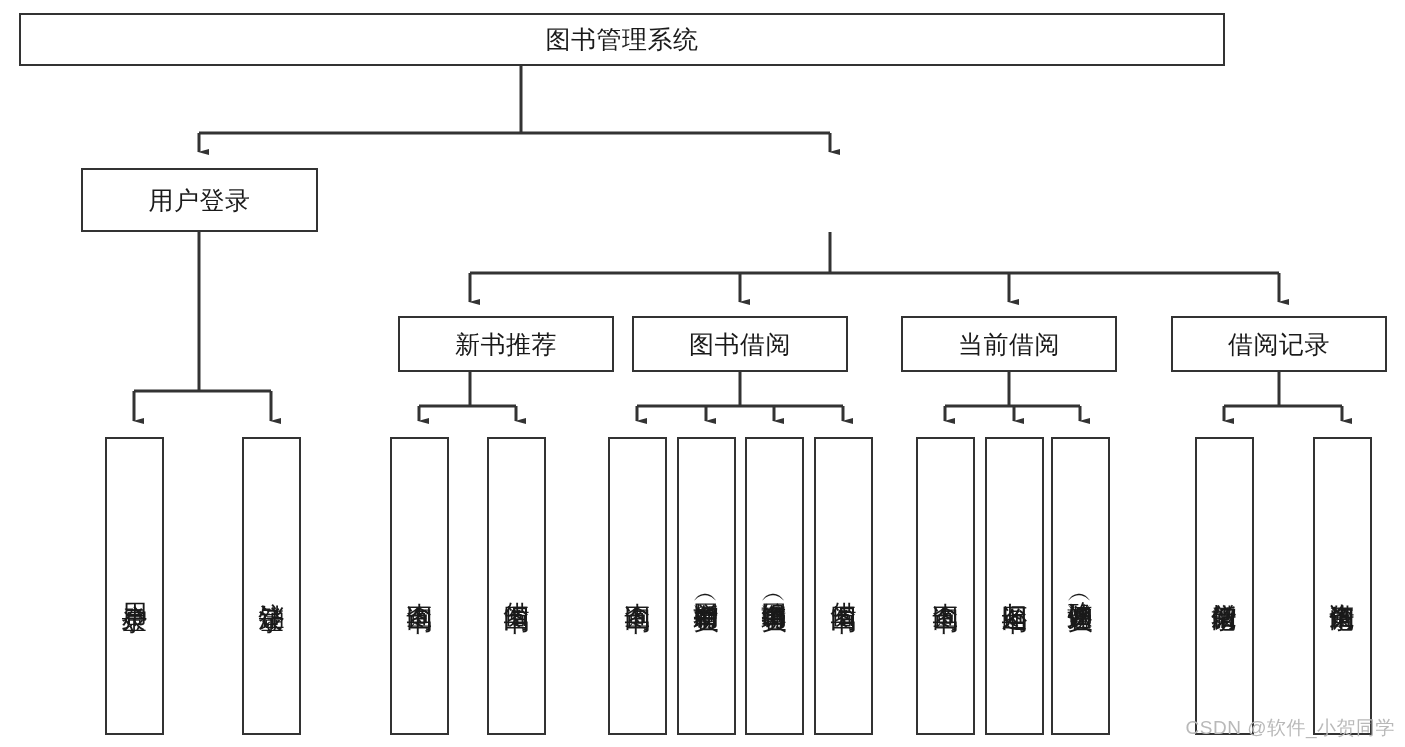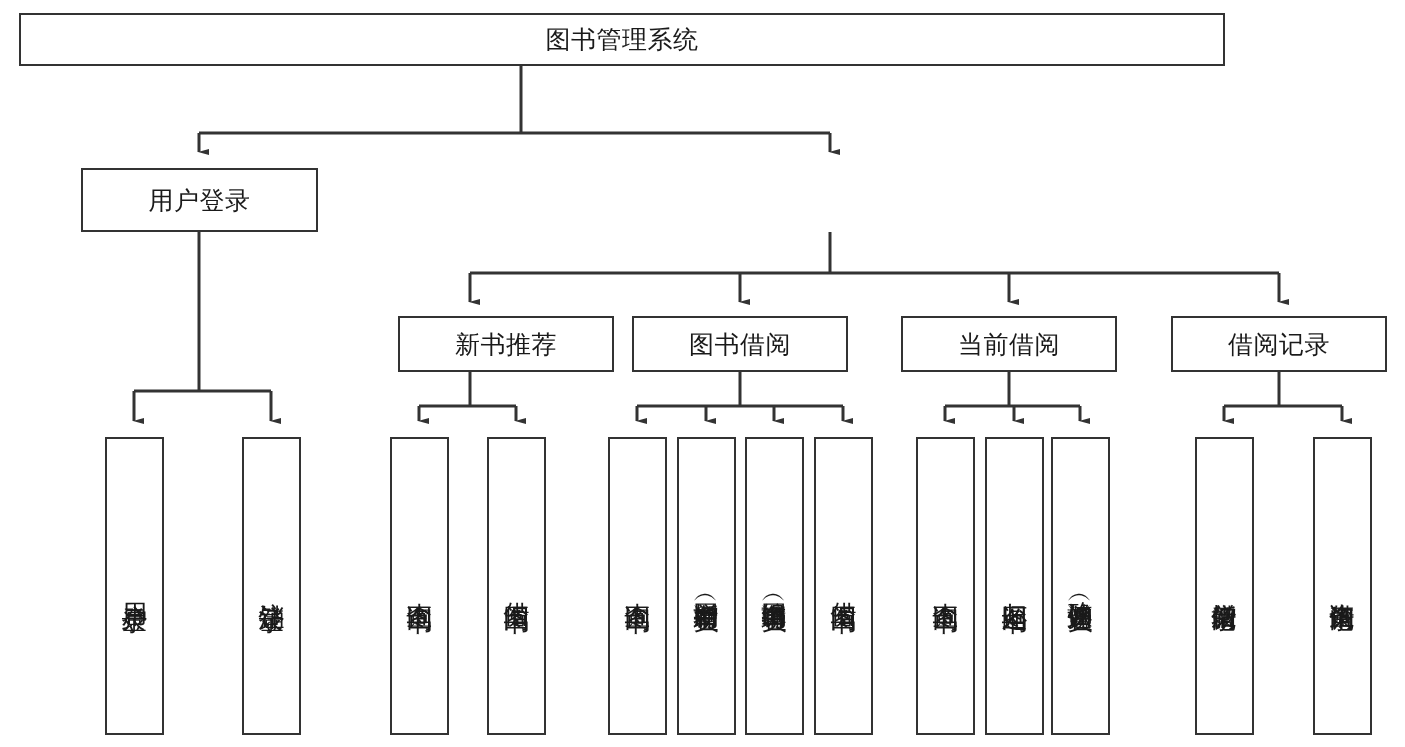--- a/index.html
+++ b/index.html
@@ -192,14 +192,15 @@
     <span class="label">确认归还（管理员）</span>
   </div>
 
   <div class="node leaf tall" style="left:1195px; top:437px; width:59px; height:298px;">
     <span class="label">新增借阅记录</span>
   </div>
   <div class="node leaf tall" style="left:1313px; top:437px; width:59px; height:298px;">
     <span class="label">查询借阅记录</span>
   </div>
 
+  <div id="watermark">CSDN @软件_小贺同学</div>
 
 </div>
 
 </body></html>

